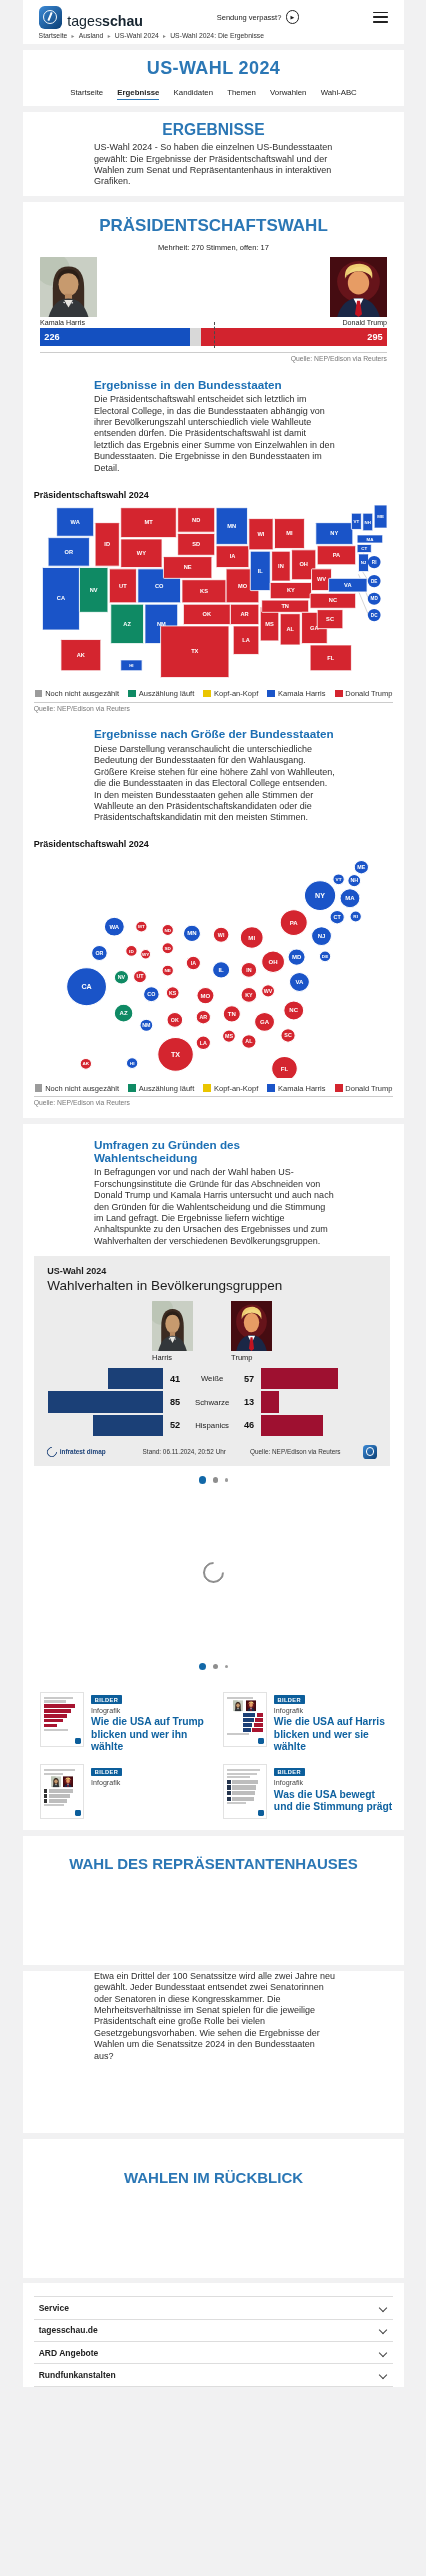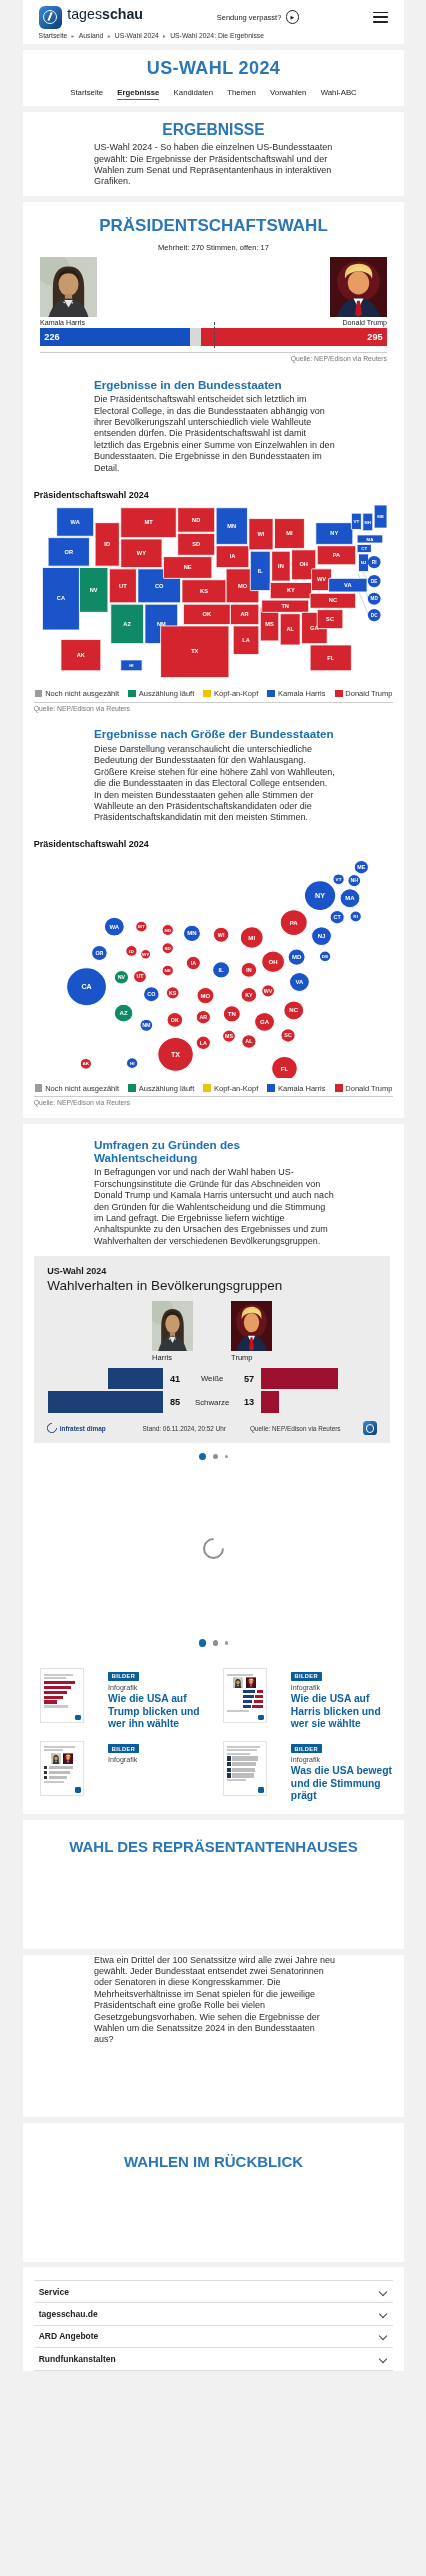--- a/index.html
+++ b/index.html
@@ -1,21 +1,21 @@
 <!DOCTYPE html>
 <html style="font-size:11.4px"><head>
 <meta charset="utf-8">
 <style>
   html,body{margin:0;padding:0;background:#f1f1f2;}
   body{font-family:"Liberation Sans",sans-serif;color:#2f2f2f;}
   .page{width:427px;height:2576px;margin:0 auto;overflow:hidden;position:relative;background:#f1f1f2;}
   .card{background:#fff;margin:0 23px 5.7px;position:relative;}
   
   .topbar{display:flex;align-items:center;justify-content:space-between;padding:5.7px 15.6px 1.4px;}
-  .brand{display:flex;align-items:flex-start;gap:5.7px;}
+  .brand{display:flex;align-items:flex-end;gap:5.7px;}
   .brand-icon{width:23px;height:23px;border-radius:5.7px;background:linear-gradient(135deg,#3c8ad6,#0a3e74);position:relative;flex:none;}
   .brand-icon::after{content:"";position:absolute;inset:4.3px;border:1.8px solid rgba(255,255,255,.95);border-radius:50%;}
   .brand-icon::before{content:"";position:absolute;left:10px;top:6.4px;width:2.1px;height:9.2px;background:#fff;transform:rotate(22deg);z-index:2;}
   .brand-name{font-size:14.2px;color:#16242f;}
   .missed{display:flex;align-items:center;gap:4.3px;font-size:7.5px;color:#222;}
   .play-icon{width:11.4px;height:11.4px;border:1.1px solid #222;border-radius:50%;display:inline-flex;align-items:center;justify-content:center;font-size:5px;color:#222;line-height:1;}
   .burger{width:15.6px;display:flex;flex-direction:column;gap:2.8px;cursor:pointer;}
   .burger span{height:1.8px;background:#222;border-radius:0.7px;}
   .breadcrumb{padding:2.1px 15.6px 5px;font-size:6.8px;color:#333;display:flex;gap:4.3px;align-items:center;flex-wrap:nowrap;white-space:nowrap;}
   .crumb-sep{color:#888;font-size:5.7px;}
@@ -85,21 +85,21 @@
   .dots.second{margin-top:80px;}
   
   .teasers{display:grid;grid-template-columns:1fr 1fr;gap:10px 10px;margin:21.3px 8.5px 0 17px;padding-bottom:11.4px;}
   .teaser{display:flex;gap:7.1px;cursor:pointer;}
   .thumb{width:44px;height:55px;background:#fff;border:0.7px solid #e2e2e2;flex:none;position:relative;overflow:hidden;padding:2.8px;box-sizing:border-box;}
   .thumb .tl{height:2.1px;background:#c9c9c9;margin:1.4px 0.7px;}
   .thumb .chip{position:absolute;right:2.1px;bottom:2.1px;width:5.7px;height:5.7px;background:#0c5e9b;border-radius:1.4px;}
   .thumb .bar{margin:1.4px 0.7px;}
   .thumb .frow{display:flex;gap:2.8px;justify-content:center;margin:1.4px 0;}
   .thumb .prow{display:flex;align-items:center;gap:1.4px;margin:1.4px 0;}
-  .t-body{flex:1;min-width:0;margin-left:17px;}
+  .t-body{flex:1;min-width:0;}
   .badge{display:inline-block;background:#0c5e9b;color:#fff;font-size:5.7px;font-weight:bold;letter-spacing:0.4px;padding:1.4px 3.6px;border-radius:0.7px;}
   .t-kicker{font-size:7.1px;color:#444;margin-top:2.8px;}
   .t-title{font-size:10.3px;line-height:1.22;font-weight:bold;color:#0f62a0;margin-top:1.4px;}
   
   .hub-empty{height:129px;}
   .hub-empty.tall{height:139px;}
   .senate-copy-card{padding-bottom:71px;}
   
   .footer{padding:12.8px 11.4px 0;}
   .acc-row{display:flex;justify-content:space-between;align-items:center;padding:5.7px 4.3px;border-bottom:0.7px solid #ddd;font-size:8.5px;font-weight:bold;color:#222;cursor:pointer;}
@@ -520,20 +520,31 @@
             <div class="w-bl">
               <i style="background: rgb(27, 64, 119); width: 115px;"></i>
             </div>
             <div class="w-val">85</div>
             <div class="w-cat">Schwarze</div>
             <div class="w-val">13</div>
             <div class="w-br">
               <i style="background: rgb(158, 16, 48); width: 17.6px;"></i>
             </div>
           </div>
+          <div class="w-row">
+            <div class="w-bl">
+              <i style="background: rgb(27, 64, 119); width: 70px;"></i>
+            </div>
+            <div class="w-val">52</div>
+            <div class="w-cat">Hispanics</div>
+            <div class="w-val">46</div>
+            <div class="w-br">
+              <i style="background: rgb(158, 16, 48); width: 62px;"></i>
+            </div>
+          </div>
         </div>
     <div class="w-foot">
       <span class="w-brand">
             <i class="w-swirl"></i>
             <span>infratest dimap</span>
           </span>
       <span class="w-stand">Stand: 06.11.2024, 20:52 Uhr</span>
       <span class="w-src">Quelle: NEP/Edison via Reuters</span>
       <span class="w-ts"></span>
     </div>

